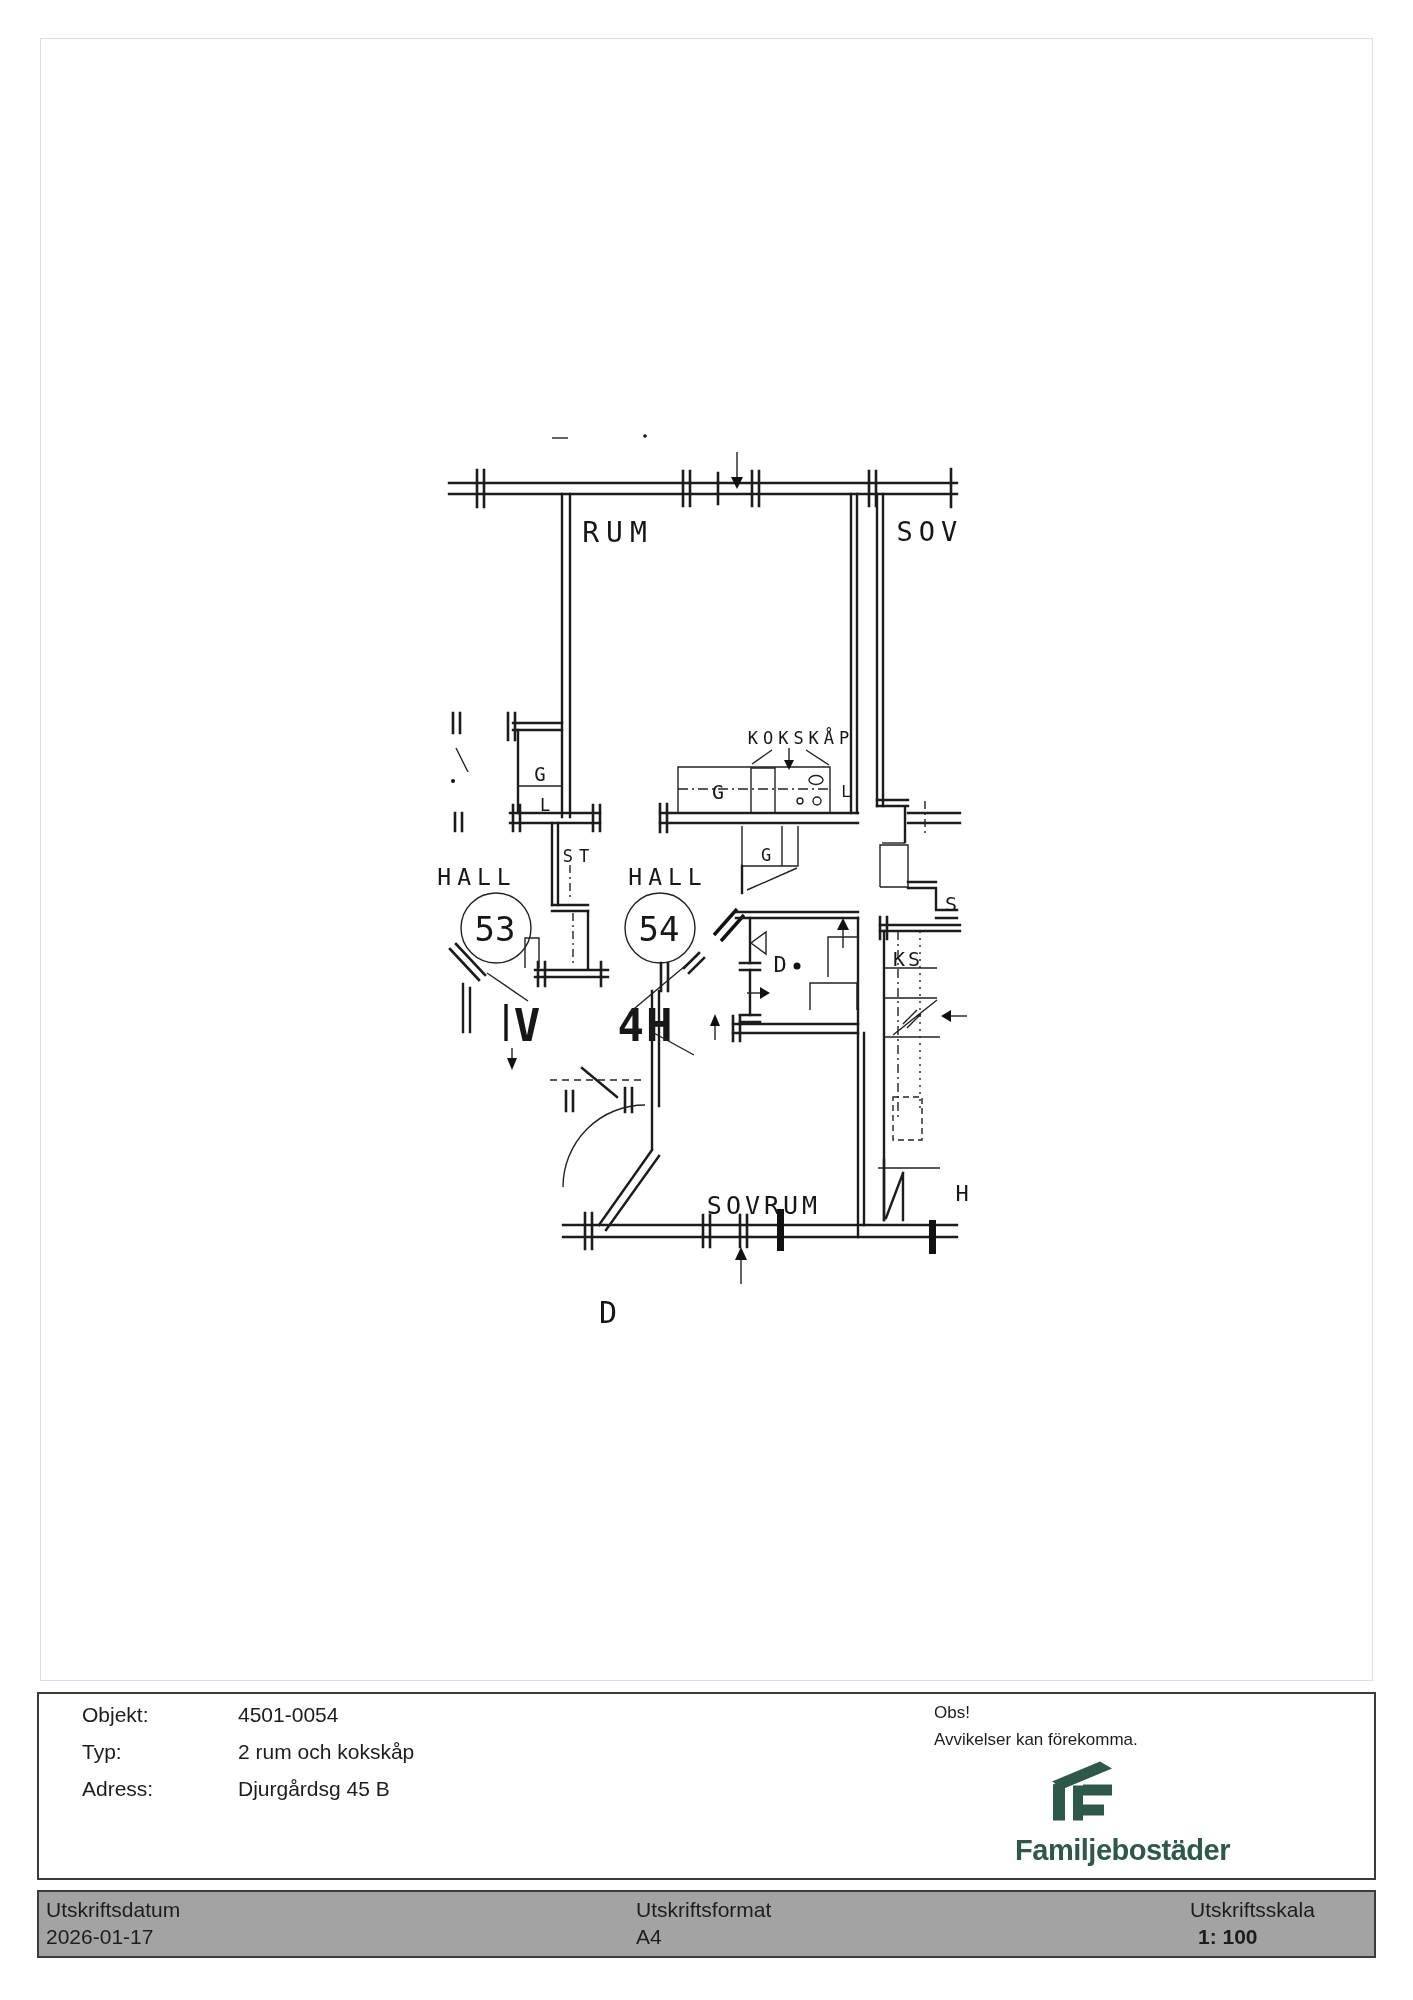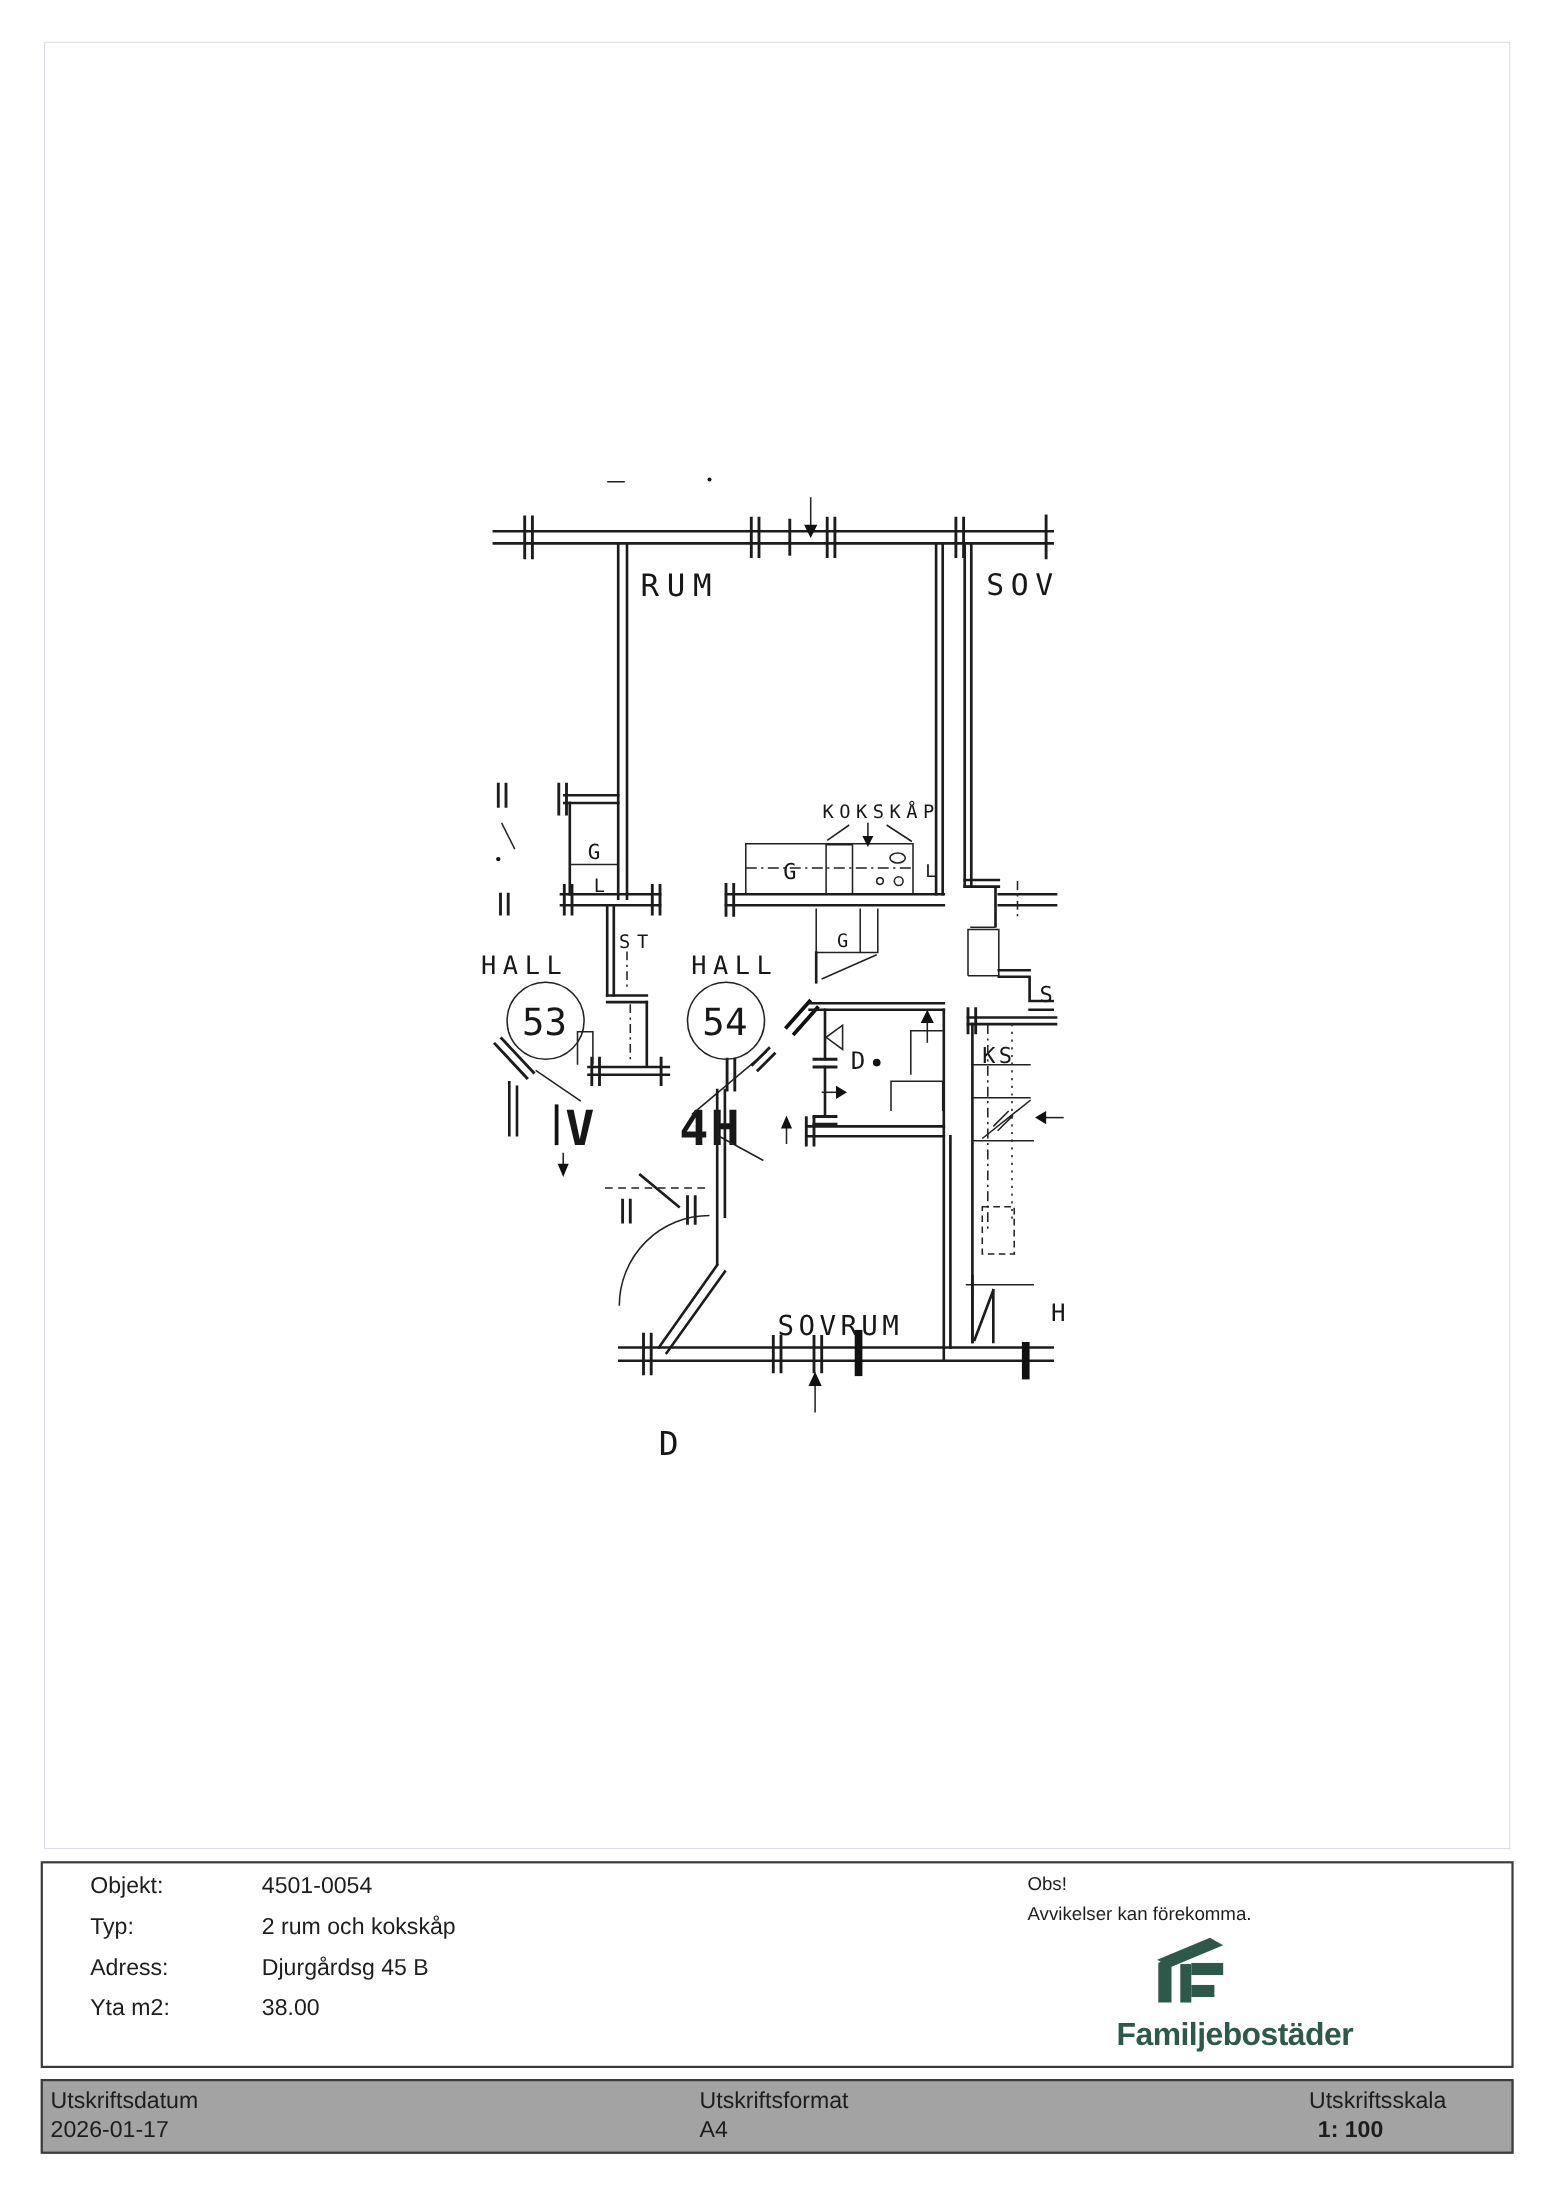--- a/index.html
+++ b/index.html
@@ -213,23 +213,20 @@
   <div class="info-rows">
     <div class="info-row">
       <span class="lbl">Objekt:</span><span class="val">4501-0054</span>
     </div>
     <div class="info-row">
       <span class="lbl">Typ:</span><span class="val">2 rum och kokskåp</span>
     </div>
     <div class="info-row">
       <span class="lbl">Adress:</span><span class="val">Djurgårdsg 45 B</span>
     </div>
-    <div class="info-row">
-      <span class="lbl">Yta m2:</span><span class="val">38.00</span>
-    </div>
   </div>
 
   <div class="notice">
     <div>Obs!</div>
     <div>Avvikelser kan förekomma.</div>
   </div>
 
   <svg class="brand-icon" viewBox="0 0 64 64">
     <polygon class="brand-fill" points="2,23 50,3 62,10 14,30" fill="#2e594a"></polygon>
     <polygon class="brand-fill" points="3,26 15,20 15,62 3,62" fill="#2e594a"></polygon>

